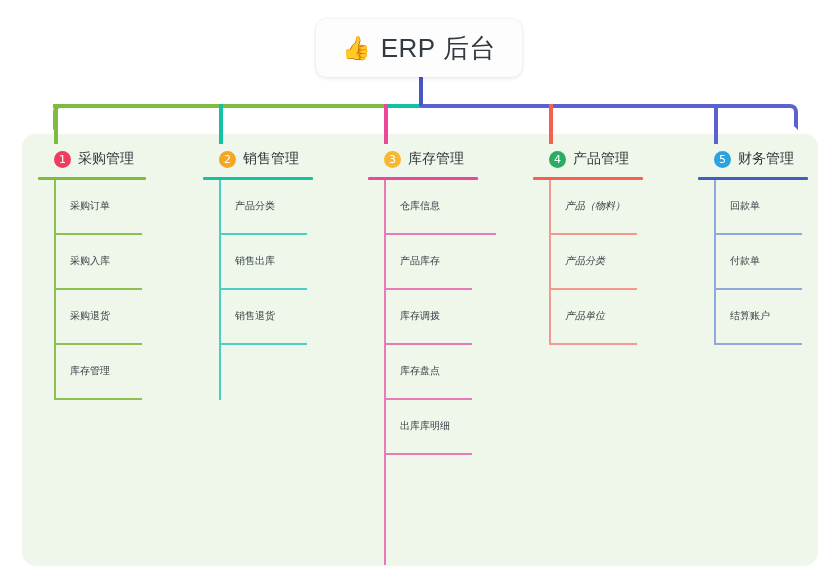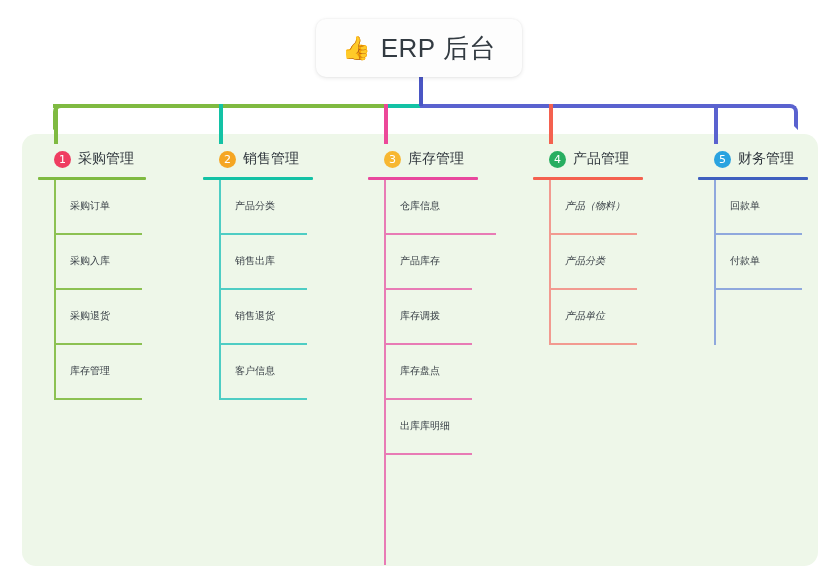--- a/index.html
+++ b/index.html
@@ -132,24 +132,20 @@
             <div class="item-rule" style="width: 88px; background: rgb(78, 205, 196);"></div>
           </div>
           <div class="item">
             <span class="item-label">销售出库</span>
             <div class="item-rule" style="width: 88px; background: rgb(78, 205, 196);"></div>
           </div>
           <div class="item">
             <span class="item-label">销售退货</span>
             <div class="item-rule" style="width: 88px; background: rgb(78, 205, 196);"></div>
           </div>
-          <div class="item">
-            <span class="item-label">客户信息</span>
-            <div class="item-rule" style="width: 88px; background: rgb(78, 205, 196);"></div>
-          </div>
         </div>
       </div>
       <div class="col" style="left: 368px;">
         <div class="col-head">
           <span class="badge" style="background: rgb(247, 183, 49);">3</span>
           <span class="col-title">库存管理</span>
         </div>
         <div class="col-rule" style="width: 110px; background: rgb(232, 72, 157);"></div>
         <div class="items" style="height: 385px;">
           <div class="spine" style="height: 385px; background: rgb(232, 123, 181);"></div>
@@ -206,17 +202,21 @@
         <div class="items" style="height: 165px;">
           <div class="spine" style="height: 165px; background: rgb(143, 168, 221);"></div>
           <div class="item">
             <span class="item-label">回款单</span>
             <div class="item-rule" style="width: 88px; background: rgb(143, 168, 221);"></div>
           </div>
           <div class="item">
             <span class="item-label">付款单</span>
             <div class="item-rule" style="width: 88px; background: rgb(143, 168, 221);"></div>
           </div>
+          <div class="item">
+            <span class="item-label">结算账户</span>
+            <div class="item-rule" style="width: 88px; background: rgb(143, 168, 221);"></div>
+          </div>
         </div>
       </div>
     </div>
 
 </div>
 
 </body></html>

